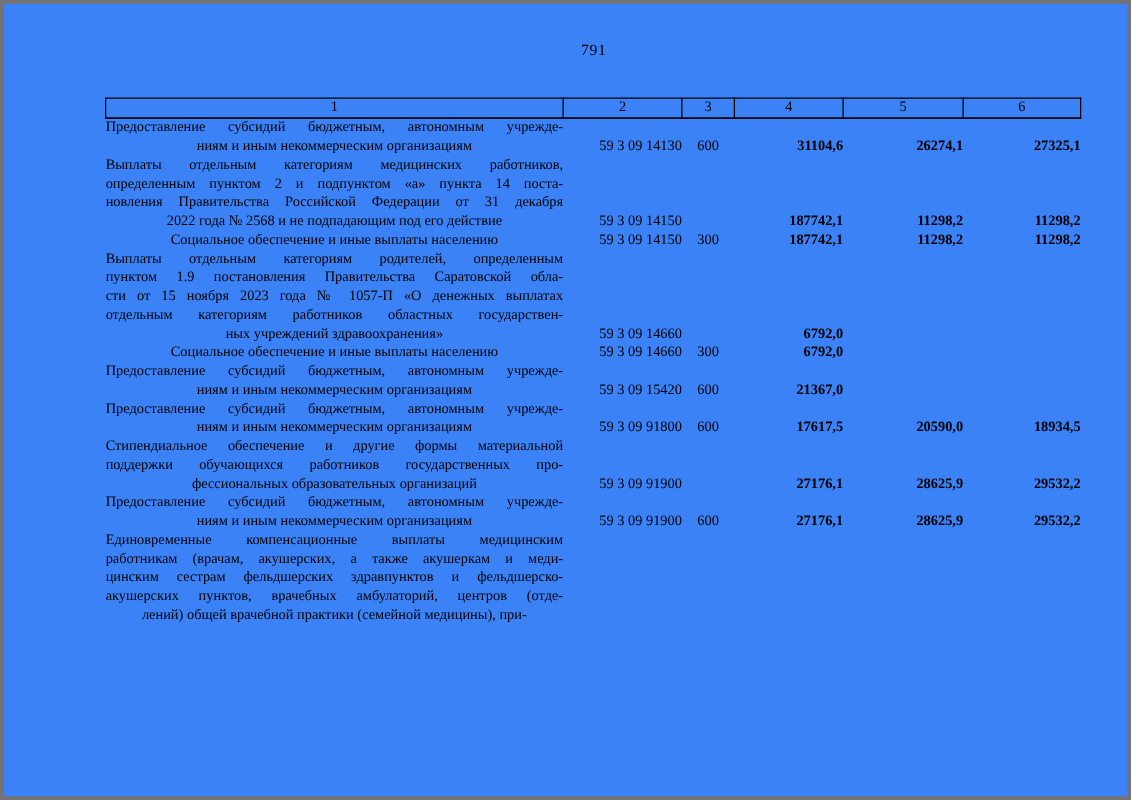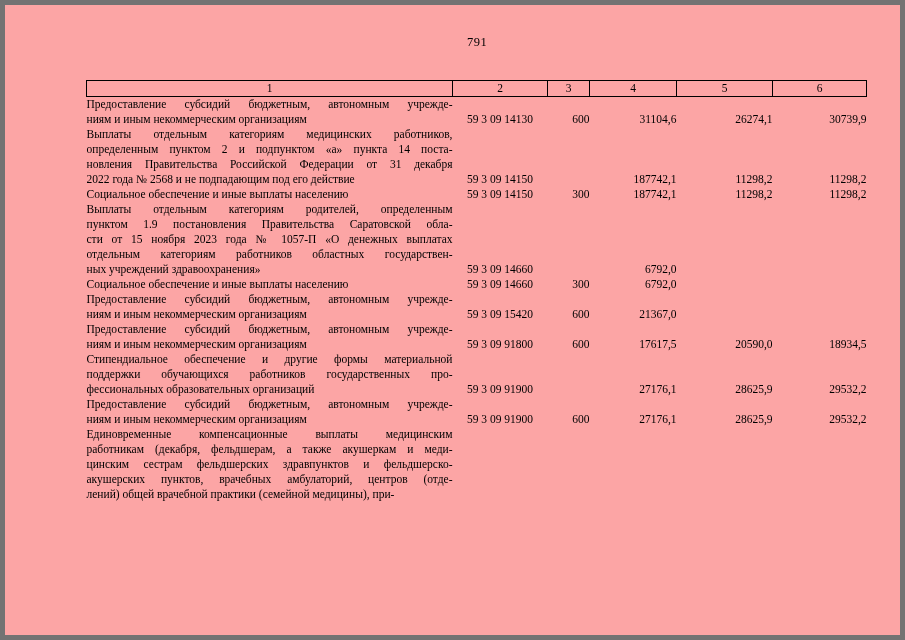--- a/index.html
+++ b/index.html
@@ -11,22 +11,22 @@
     width: 905px;
     height: 640px;
     position: relative;
     font-family: "Liberation Serif", "DejaVu Serif", serif;
     color: #000;
     overflow: hidden;
   }
   .sheet {
     position: absolute;
     inset: 0;
-    background: #fca5a5;
-    border: 5px solid #737373;
+    background: #3b82f6;
+    border: 3px solid #737373;
     box-sizing: border-box;
   }
   .pageno {
     position: absolute;
     top: 30px;
     left: 82px;
     width: 780px;
     text-align: center;
     font-size: 12.5px;
     letter-spacing: 0.5px;
@@ -57,25 +57,25 @@
   td.c1 {
     padding-left: 6px;
     padding-right: 3px;
   }
   td.c1 .jl {            
     text-align: justify;
     text-align-last: justify;
     white-space: normal;
   }
   td.c1 .ll {            
-    text-align: left;
-  }
-  td.c2 { padding-left: 7px; text-align: center; white-space: nowrap; }
-  td.c3 { text-align: right; margin-top: 15px; }
-  td.c4, td.c5, td.c6 { text-align: right; padding-right: 4px; white-space: nowrap; }
+    text-align: center;
+  }
+  td.c2 { padding-left: 7px; text-align: right; white-space: nowrap; }
+  td.c3 { text-align: center; margin-top: 15px; }
+  td.c4, td.c5, td.c6 { text-align: right; padding-right: 4px; white-space: nowrap; font-weight: bold; }
 </style>
 </head>
 <body>
 
 <div class="sheet">
   <div class="pageno">791</div>
 
   <table class="budget">
     <colgroup>
       <col style="width:366px">
@@ -98,21 +98,21 @@
     <tbody>
         <tr>
           <td class="c1">
             <div class="jl">Предоставление субсидий бюджетным, автономным учрежде-</div>
             <div class="ll">ниям и иным некоммерческим организациям</div>
           </td>
           <td class="c2">59 3 09 14130</td>
           <td class="c3">600</td>
           <td class="c4">31104,6</td>
           <td class="c5">26274,1</td>
-          <td class="c6">30739,9</td>
+          <td class="c6">27325,1</td>
         </tr>
         <tr>
           <td class="c1">
             <div class="jl">Выплаты отдельным категориям медицинских работников,</div>
             <div class="jl">определенным пунктом 2 и подпунктом «а» пункта 14 поста-</div>
             <div class="jl">новления Правительства Российской Федерации от 31 декабря</div>
             <div class="ll">2022 года № 2568 и не подпадающим под его действие</div>
           </td>
           <td class="c2">59 3 09 14150</td>
           <td class="c3"></td>
@@ -195,21 +195,21 @@
           </td>
           <td class="c2">59 3 09 91900</td>
           <td class="c3">600</td>
           <td class="c4">27176,1</td>
           <td class="c5">28625,9</td>
           <td class="c6">29532,2</td>
         </tr>
         <tr>
           <td class="c1">
             <div class="jl">Единовременные компенсационные выплаты медицинским</div>
-            <div class="jl">работникам (декабря, фельдшерам, а также акушеркам и меди-</div>
+            <div class="jl">работникам (врачам, акушерских, а также акушеркам и меди-</div>
             <div class="jl">цинским сестрам фельдшерских здравпунктов и фельдшерско-</div>
             <div class="jl">акушерских пунктов, врачебных амбулаторий, центров (отде-</div>
             <div class="ll">лений) общей врачебной практики (семейной медицины), при-</div>
           </td>
           <td class="c2"></td>
           <td class="c3"></td>
           <td class="c4"></td>
           <td class="c5"></td>
           <td class="c6"></td>
         </tr>

